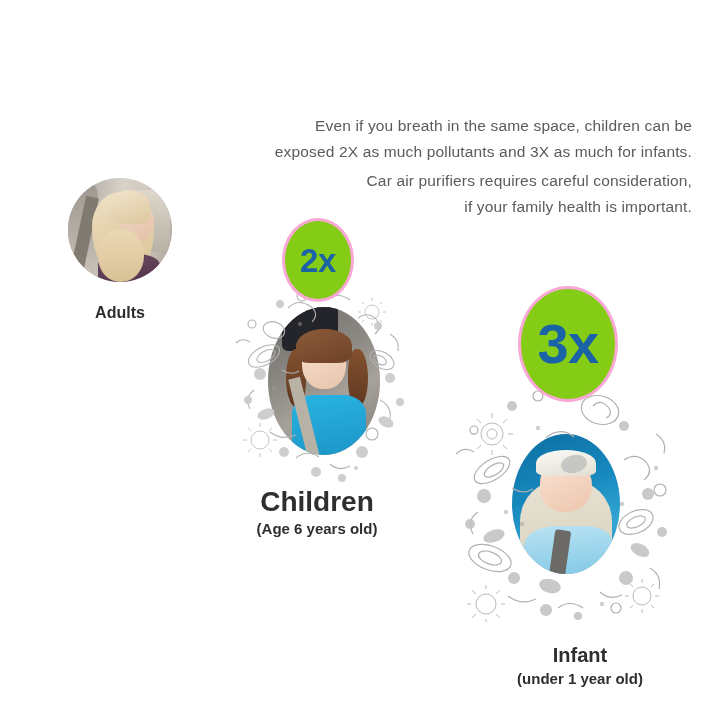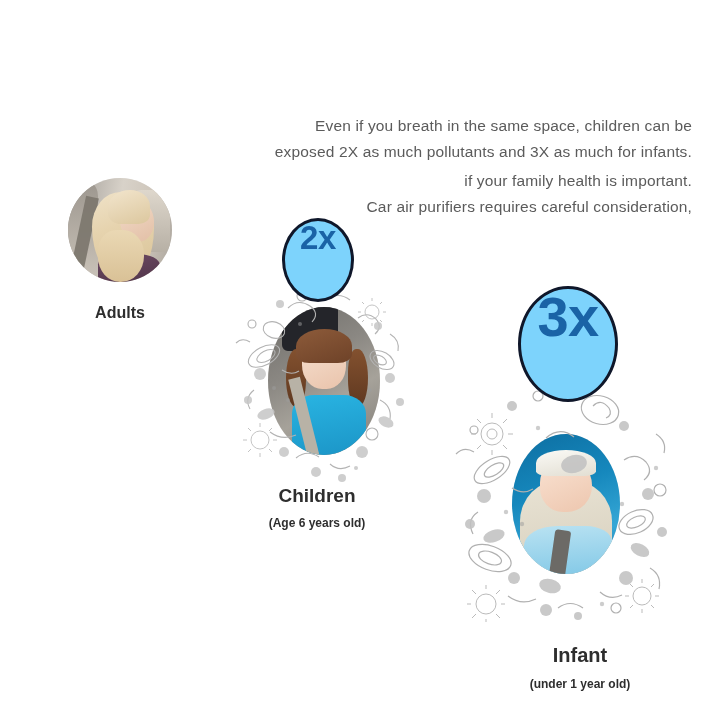--- a/index.html
+++ b/index.html
@@ -49,23 +49,23 @@
     position: absolute;
     width: 300px;
     text-align: center;
     color: #2e2e2e;
     font-weight: bold;
     line-height: 1.18;
   }
   .group-label .title { display: block; }
   .group-label .sub {
     display: block;
-    font-size: 12px;
+    font-size: 15px;
     font-weight: bold;
-    margin-top: 9px;
+    margin-top: 2px;
   }
 
   
   #adults-group { left: 68px; top: 178px; }
   #adults-photo {
     width: 104px;
     height: 104px;
     border-radius: 50%;
   }
   #adults-label {
@@ -81,21 +81,21 @@
     left: 38px;
     top: 25px;
     width: 112px;
     height: 148px;
     border-radius: 50%;
   }
   #children-label {
     left: -63px;
     top: 203px;
   }
-  #children-label .title { font-size: 19px; }
+  #children-label .title { font-size: 28px; }
 
   
   #infant-group { left: 450px; top: 372px; }
   #infant-photo {
     position: absolute;
     left: 62px;
     top: 62px;
     width: 108px;
     height: 140px;
     border-radius: 50%;
@@ -103,23 +103,24 @@
   #infant-label {
     left: -20px;
     top: 272px;
   }
   #infant-label .title { font-size: 20px; }
 
   
   .badge {
     position: absolute;
     border-radius: 50%;
-    background: #7dd3fc;
-    border: 3px solid #0f172a;
+    background: #84cc16;
+    border: 3px solid #f9a8d4;
     display: flex;
+    align-items: center;
     justify-content: center;
     box-sizing: border-box;
     z-index: 6;
   }
   .badge-text {
     color: #1a63a6;
     font-weight: bold;
     letter-spacing: -0.01em;
     line-height: 1;
   }
@@ -275,22 +276,22 @@
 <body>
 
 <div id="stage">
 
   <div id="intro-copy" class="copy-block">
     <span class="copy-line">Even if you breath in the same space, children can be</span>
     <span class="copy-line">exposed 2X as much pollutants and 3X as much for infants.</span>
   </div>
 
   <div id="advice-copy" class="copy-block">
+    <span class="copy-line">Car air purifiers requires careful consideration,</span>
     <span class="copy-line">if your family health is important.</span>
-    <span class="copy-line">Car air purifiers requires careful consideration,</span>
   </div>
 
   <div id="adults-group" class="person-group">
     <div id="adults-photo" class="photo-frame">
       <div class="ph bg-car"></div>
       <div class="ph seat-left"></div>
       <div class="ph headrest"></div>
       <div class="ph belt"></div>
       <div class="ph hair-back"></div>
       <div class="ph dress"></div>

